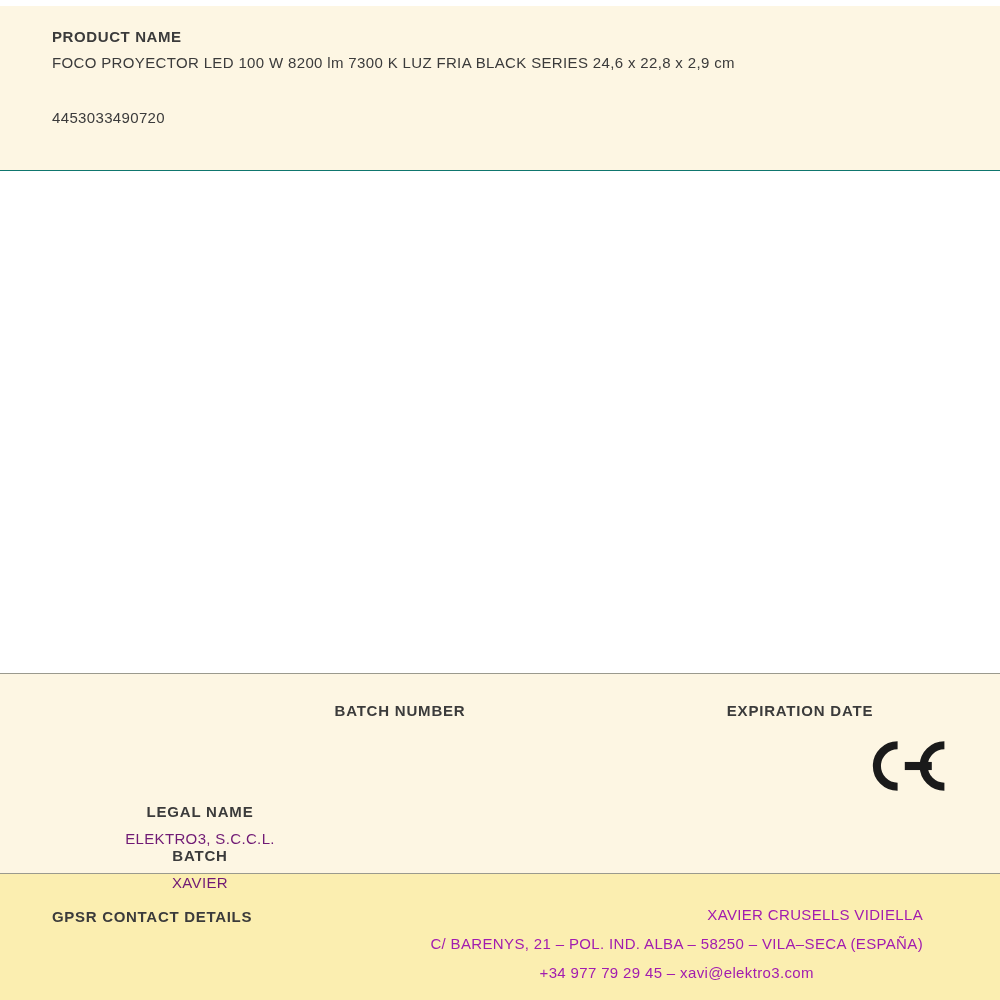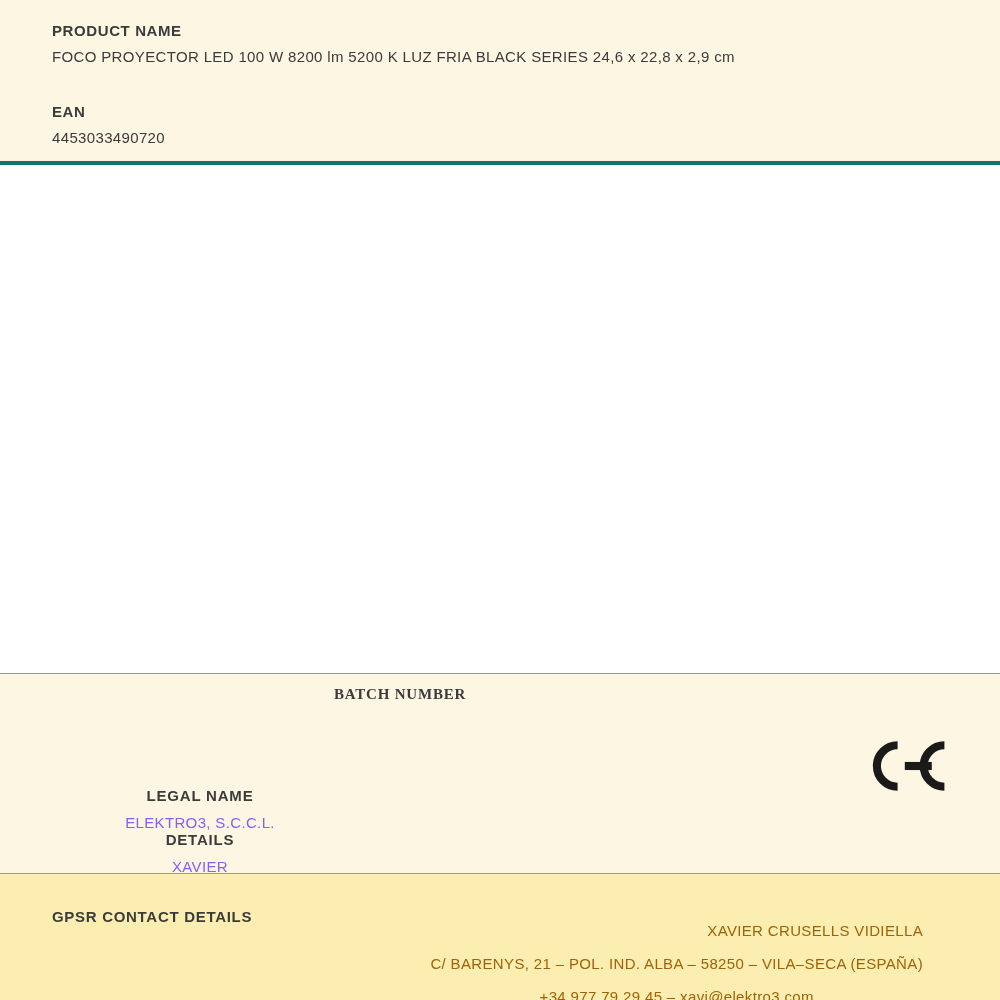--- a/index.html
+++ b/index.html
@@ -21,21 +21,22 @@
     flex-direction: column;
     position: relative;
   }
 
   
   .top-section {
     background: #fdf6e3;
     padding: 22px 52px 0 52px;
     height: 165px;
     box-sizing: border-box;
-    border-bottom: 4px solid #0f766e;
+    border-bottom: 1px solid #0f766e;
+    margin-top: 6px;
   }
   .field-label {
     font-size: 15px;
     font-weight: bold;
     letter-spacing: 0.6px;
     color: #3b3b3b;
     margin: 0 0 9px 0;
   }
   .field-value {
     font-size: 15px;
@@ -68,38 +69,37 @@
     width: 100%;
   }
   .detail-col {
     width: 400px;
     text-align: center;
   }
   .detail-col.spacer {
     width: 200px;
   }
   .row-one {
-    padding-top: 12px;
-    font-family: Liberation Serif, serif;
+    padding-top: 28px;
   }
   .row-two {
     padding-top: 58px;
     flex-direction: column;
   }
   .detail-label {
     font-size: 15px;
     font-weight: bold;
     letter-spacing: 0.8px;
     color: #3b3b3b;
     margin: 0 0 10px 0;
   }
   .detail-value {
     font-size: 15px;
     letter-spacing: 0.35px;
-    color: #8b5cf6;
+    color: #701a75;
     margin: 0;
     min-height: 16px;
   }
   .ce-mark {
     position: absolute;
     right: 52px;
     top: 60px;
     width: 90px;
     height: 64px;
   }
@@ -121,64 +121,64 @@
     color: #3b3b3b;
     margin: 0;
     padding-top: 2px;
   }
   .footer-lines {
     text-align: right;
   }
   .footer-line {
     font-size: 15px;
     letter-spacing: 0.35px;
-    color: #a16207;
-    margin: 16px 0 12px 0;
+    color: #a21caf;
+    margin: 0 0 12px 0;
   }
   .footer-line:last-child {
     margin-bottom: 0;
     text-align: center;
   }
 </style>
 </head>
 <body>
 
 <div class="sheet">
 
   <div class="top-section">
     <p class="field-label">PRODUCT NAME</p>
-    <p class="field-value">FOCO PROYECTOR LED 100 W 8200 lm 5200 K LUZ FRIA BLACK SERIES 24,6 x 22,8 x 2,9 cm</p>
+    <p class="field-value">FOCO PROYECTOR LED 100 W 8200 lm 7300 K LUZ FRIA BLACK SERIES 24,6 x 22,8 x 2,9 cm</p>
     <div class="block-gap"></div>
-    <p class="field-label">EAN</p>
     <p class="field-value">4453033490720</p>
   </div>
 
   <div class="middle-blank"></div>
 
   <div class="details-section">
 
     <div class="detail-cols row-one">
       <div class="detail-col spacer"></div>
       <div class="detail-col">
         <p class="detail-label">BATCH NUMBER</p>
         <p class="detail-value"></p>
       </div>
       <div class="detail-col">
+        <p class="detail-label">EXPIRATION DATE</p>
         <p class="detail-value"></p>
       </div>
     </div>
 
     <div class="detail-cols row-two">
       <div class="detail-col spacer"></div>
       <div class="detail-col">
         <p class="detail-label">LEGAL NAME</p>
         <p class="detail-value">ELEKTRO3, S.C.C.L.</p>
       </div>
       <div class="detail-col">
-        <p class="detail-label">DETAILS</p>
+        <p class="detail-label">BATCH</p>
         <p class="detail-value">XAVIER</p>
       </div>
     </div>
 
     <div class="ce-mark">
       <svg viewBox="0 0 100 70" width="90" height="64" aria-hidden="true">
 
         <path d="M 44 12 A 23 23 0 1 0 44 58" fill="none" stroke="#1a1a1a" stroke-width="9" stroke-linecap="butt"></path>
 
         <path d="M 96 12 A 23 23 0 1 0 96 58" fill="none" stroke="#1a1a1a" stroke-width="9" stroke-linecap="butt"></path>

